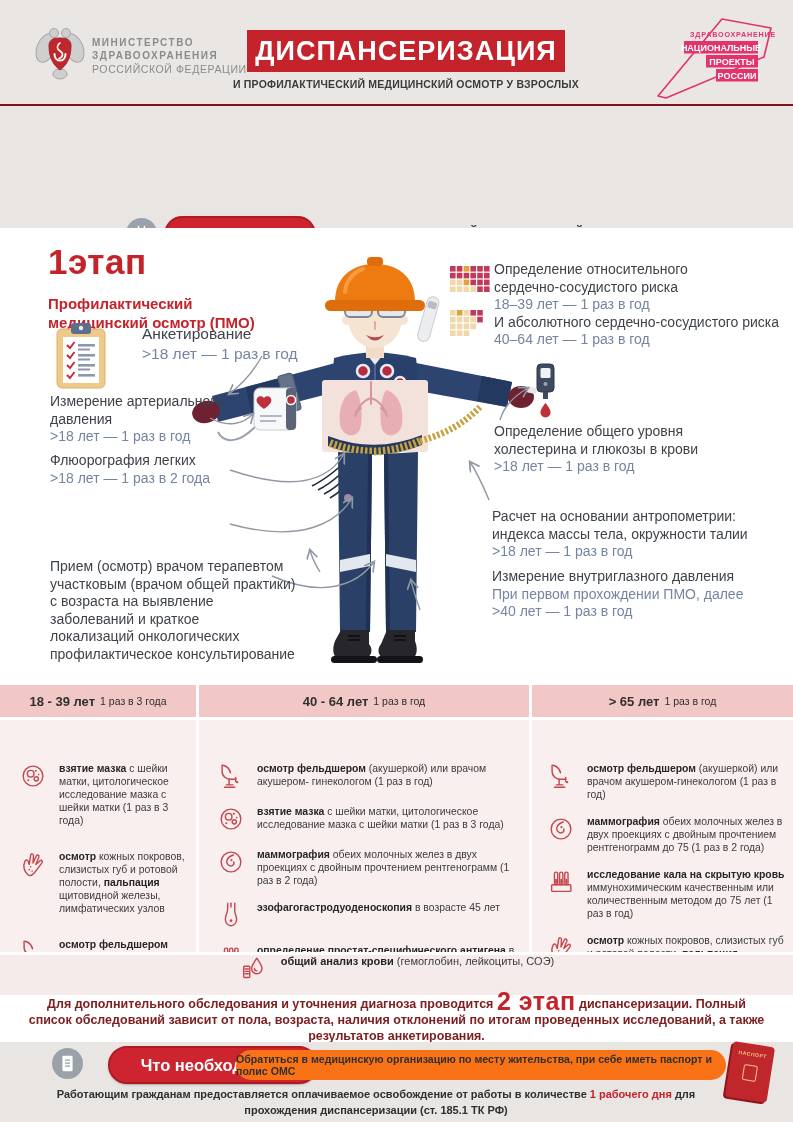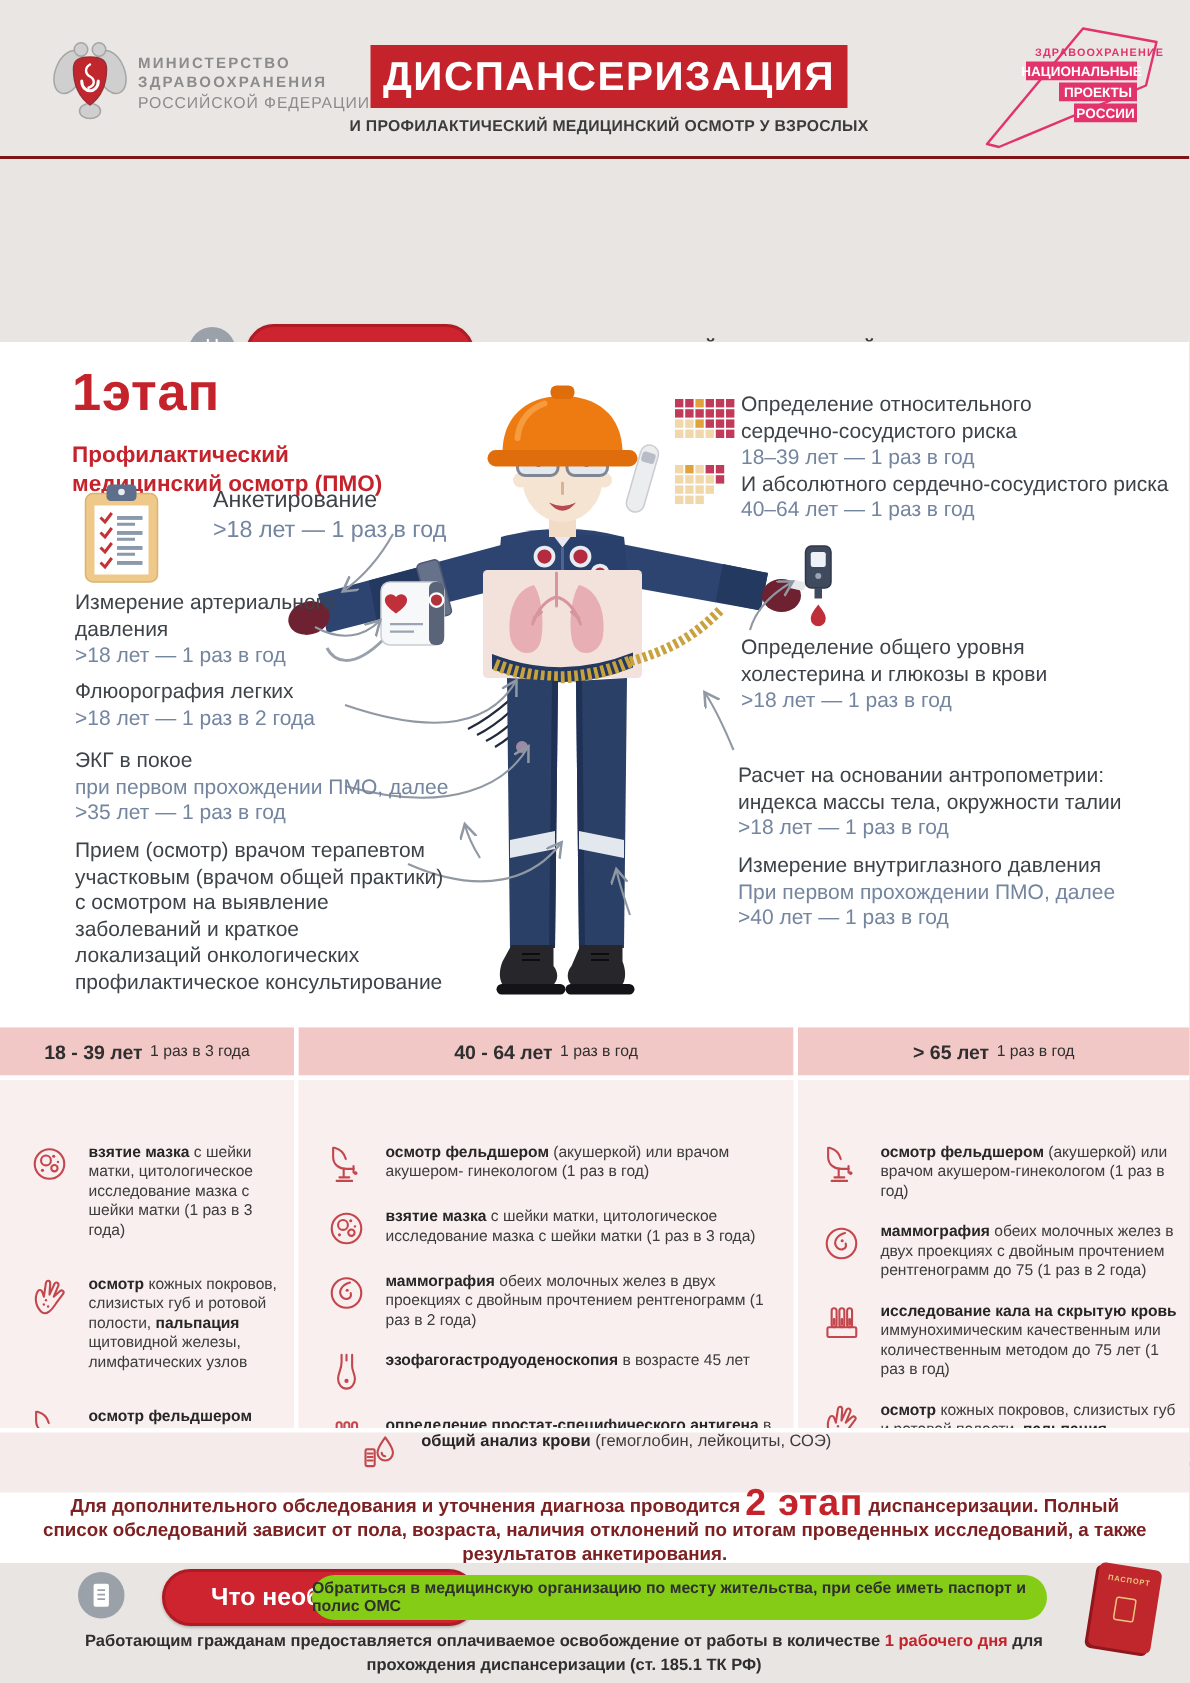--- a/index.html
+++ b/index.html
@@ -77,21 +77,21 @@
   .tfoot .ttext{font-size:11px;}
   
   .stage2{position:absolute;left:0;top:995px;width:793px;height:47px;background:#fff;display:flex;align-items:center;justify-content:center;}
   .s2-text{width:745px;text-align:center;font-size:12.5px;line-height:16px;font-weight:bold;color:#7d2022;}
   .s2-text .big{font-size:25px;color:#c5232b;letter-spacing:.5px;vertical-align:-2px;}
   
   .bottom{position:absolute;left:0;top:1042px;width:793px;height:80px;background:#e9e5e3;}
   .doc-ico{position:absolute;left:52px;top:6px;width:31px;height:31px;border-radius:50%;background:#9aa1a9;
            display:flex;align-items:center;justify-content:center;}
   .need-pill{position:absolute;left:108px;top:4px;width:206px;height:34px;font-size:16.5px;}
-  .white-pill{position:absolute;left:208px;top:8px;width:490px;height:30px;background:#84cc16;border-radius:15px;
+  .white-pill{position:absolute;left:236px;top:8px;width:490px;height:30px;background:#f97316;border-radius:15px;
               display:flex;align-items:center;justify-content:center;font-size:10.6px;font-weight:bold;color:#2f2f2f;}
   .bnote{position:absolute;left:46px;top:44px;width:660px;text-align:center;font-size:11px;line-height:16px;font-weight:bold;color:#2f2f2f;}
   .bnote .hl{color:#c5232b;}
   .passport{position:absolute;left:729px;top:2px;width:42px;height:56px;background:#c0272d;border-radius:4px;
             transform:rotate(9deg);box-shadow:-2px 2px 0 #8f161b;display:flex;flex-direction:column;align-items:center;}
   .passport .pt{font-size:5px;letter-spacing:.6px;color:#e9c87e;margin-top:7px;font-weight:bold;}
   .passport .pe{width:12px;height:14px;border:1px solid #e9c87e;border-radius:2px;margin-top:8px;}
 </style>
 </head>
 <body>
@@ -441,29 +441,24 @@
       </div>
     <div class="item it-bp">
         <div class="ln">Измерение артериального</div>
         <div class="ln">давления</div>
         <div class="ln mut">&gt;18 лет — 1 раз в год</div>
       </div>
     <div class="item it-fluoro">
         <div class="ln">Флюорография легких</div>
         <div class="ln mut">&gt;18 лет — 1 раз в 2 года</div>
       </div>
-    <div class="item it-ekg">
-        <div class="ln">ЭКГ в покое</div>
-        <div class="ln mut">при первом прохождении ПМО, далее</div>
-        <div class="ln mut">&gt;35 лет — 1 раз в год</div>
-      </div>
     <div class="item it-priem">
         <div class="ln">Прием (осмотр) врачом терапевтом</div>
         <div class="ln">участковым (врачом общей практики)</div>
-        <div class="ln">с осмотром на выявление</div>
+        <div class="ln">с возраста на выявление</div>
         <div class="ln">заболеваний и краткое</div>
         <div class="ln">локализаций онкологических</div>
         <div class="ln">профилактическое консультирование</div>
       </div>
     <div class="item it-risk">
         <div class="ln">Определение относительного</div>
         <div class="ln">сердечно-сосудистого риска</div>
         <div class="ln mut">18–39 лет — 1 раз в год</div>
         <div class="ln">И абсолютного сердечно-сосудистого риска</div>
         <div class="ln mut">40–64 лет — 1 раз в год</div>

